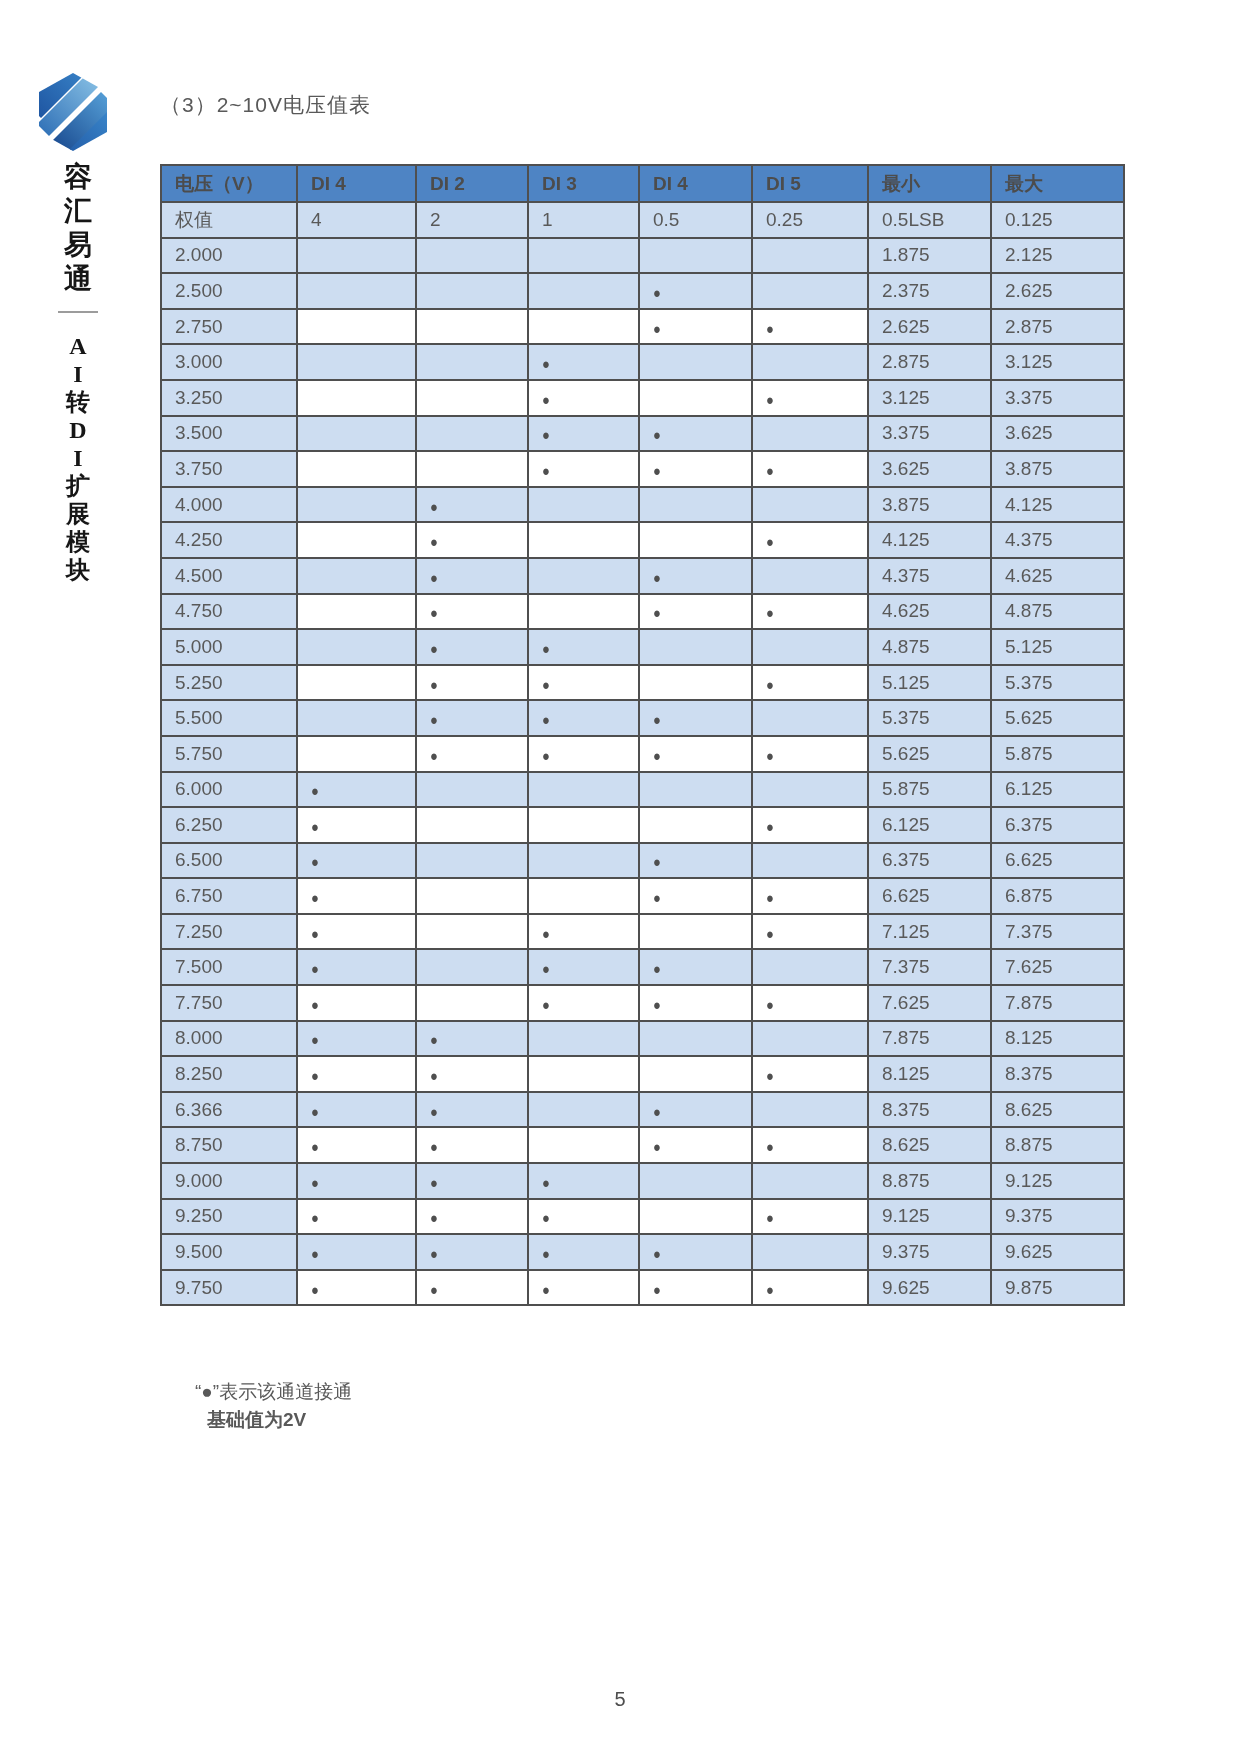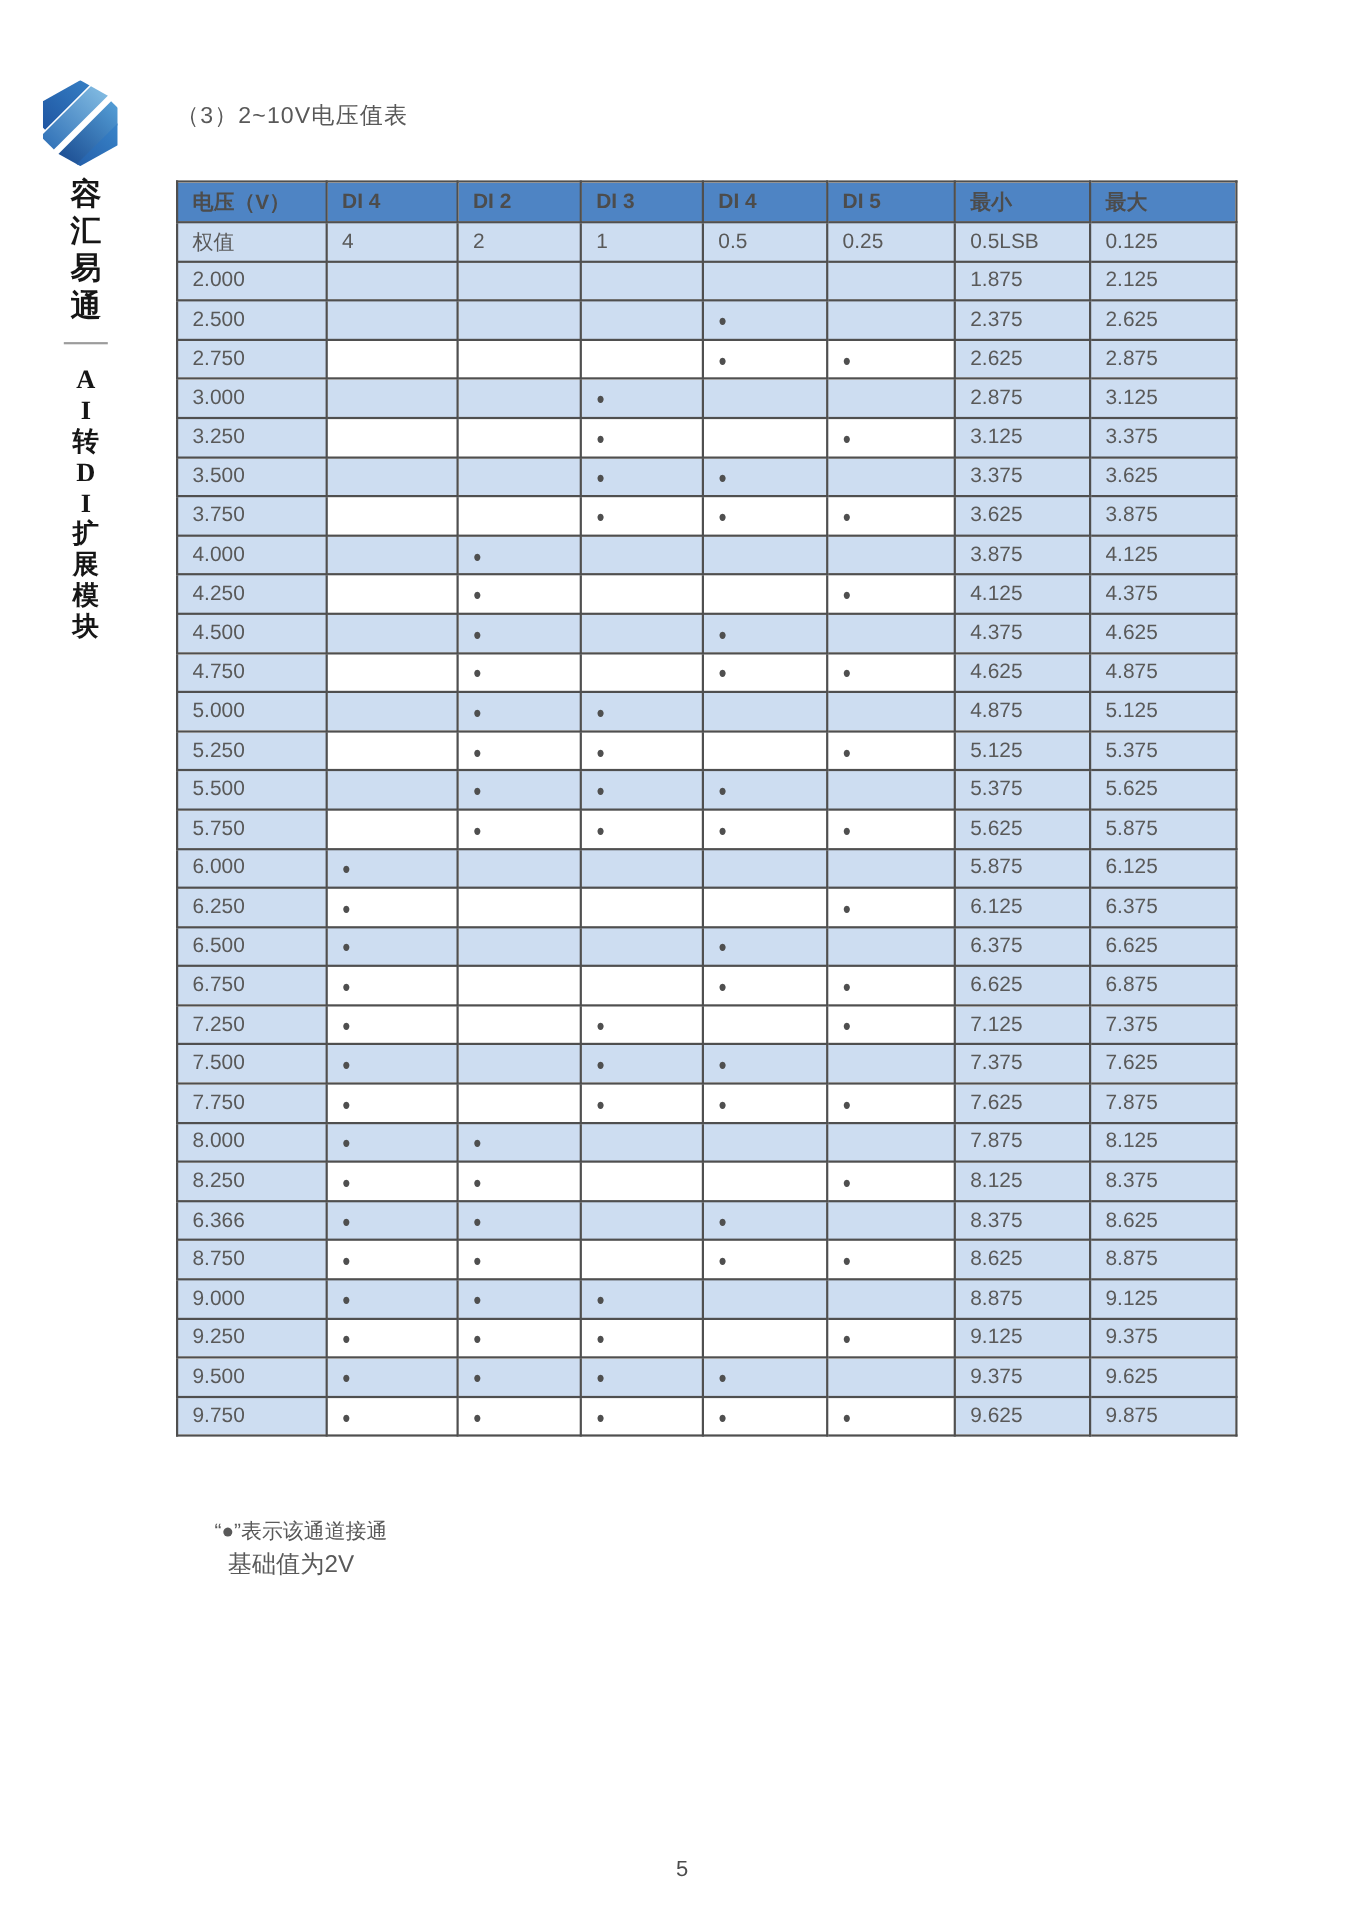--- a/index.html
+++ b/index.html
@@ -69,21 +69,21 @@
     transform: scaleY(1.15);
   }
 
   
   .footnote-1 {
     position: absolute; left: 152px; top: 1379px;
     font-size: 19px; color: #595959; margin-left: 43px;
   }
   .footnote-2 {
     position: absolute; left: 207px; top: 1407px;
-    font-size: 22px; color: #595959;
+    font-size: 19px; color: #595959; font-weight: bold;
   }
 
   
   .page-number {
     position: absolute; left: 0; top: 1688px; width: 1240px;
     text-align: center; font-size: 20px; color: #4c4c4c;
   }
 </style>
 </head>
 <body>

